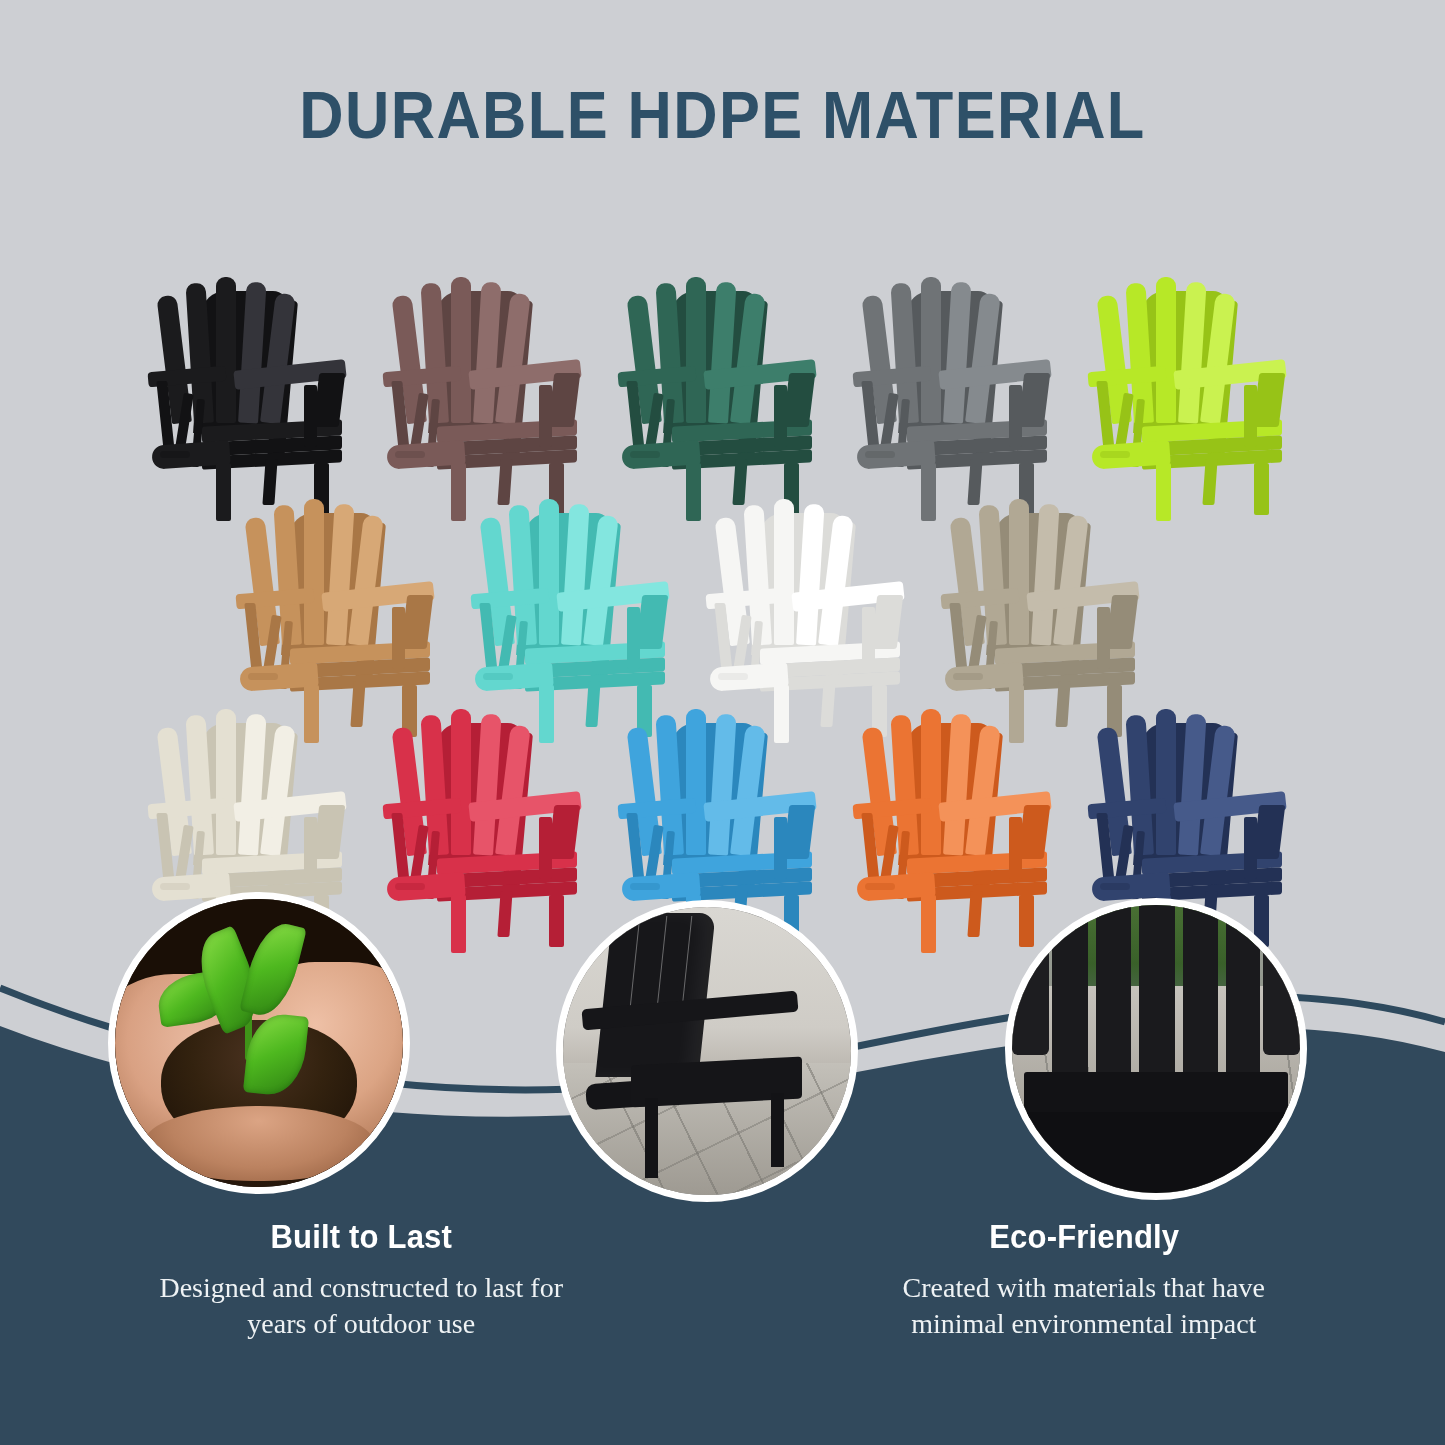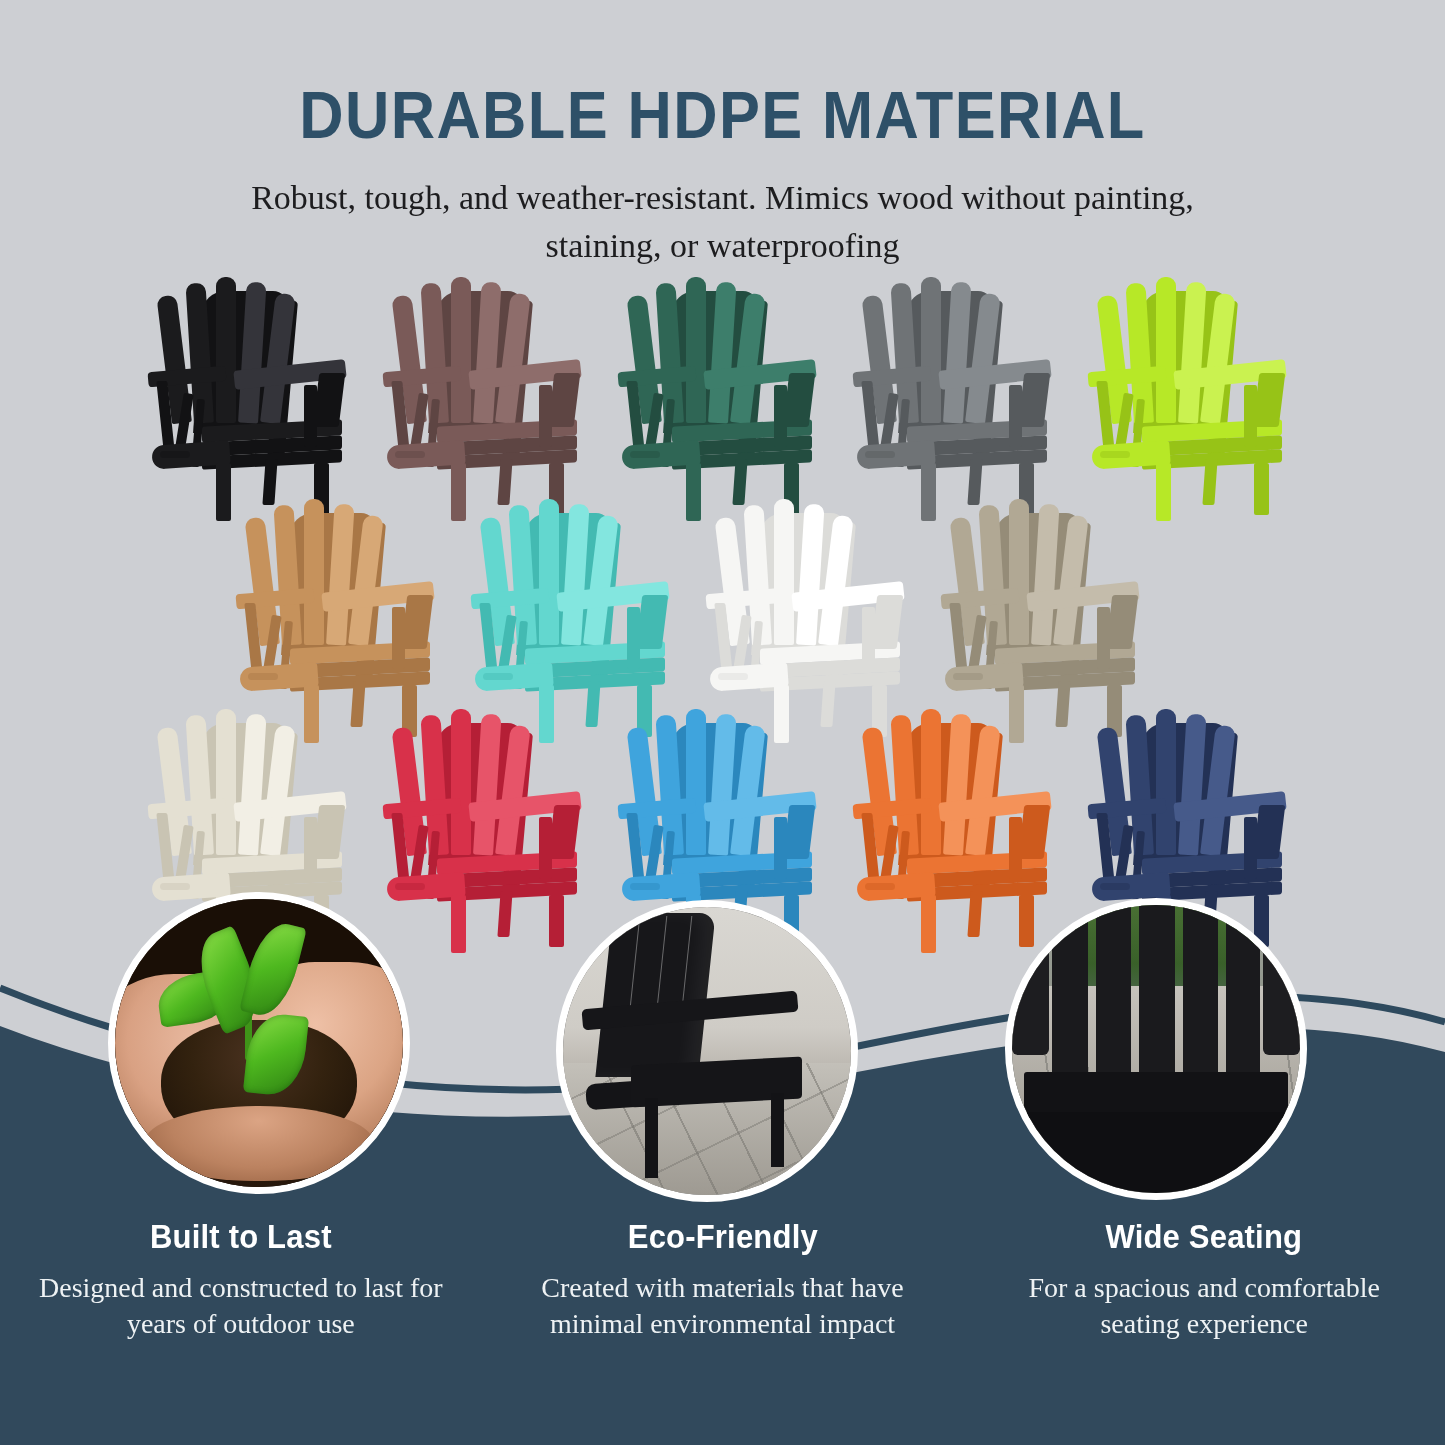--- a/index.html
+++ b/index.html
@@ -162,21 +162,20 @@
     font-size:28px;line-height:1.3;color:#eef2f4;max-width:430px;
   }
 </style>
 </head>
 <body style="background: rgb(205, 207, 211);">
 
 <div class="stage">
 
   <div class="header">
     <h1 class="title" style="color: rgb(46, 80, 104);">DURABLE HDPE MATERIAL</h1>
-    <p class="subtitle">Robust, tough, and weather-resistant. Mimics wood without painting, staining, or waterproofing</p>
   </div>
 
   <div class="grid">
     <div class="row row1">
         <div class="cell">
           <div class="chair">
             <div class="backpanel" style="background: rgb(18, 18, 20);"></div>
             <div class="rearpost" style="background: rgb(18, 18, 20);"></div>
             <div class="back">
               <div class="slat s1" style="background: rgb(27, 27, 29);"></div>
@@ -638,19 +637,15 @@
 
   <div class="features">
     <div class="feat">
       <h3>Built to Last</h3>
       <p>Designed and constructed to last for years of outdoor use</p>
     </div>
     <div class="feat">
       <h3>Eco-Friendly</h3>
       <p>Created with materials that have minimal environmental impact</p>
     </div>
-    <div class="feat">
-      <h3>Wide Seating</h3>
-      <p>For a spacious and comfortable seating experience</p>
-    </div>
   </div>
 
 </div>
 
 </body></html>

